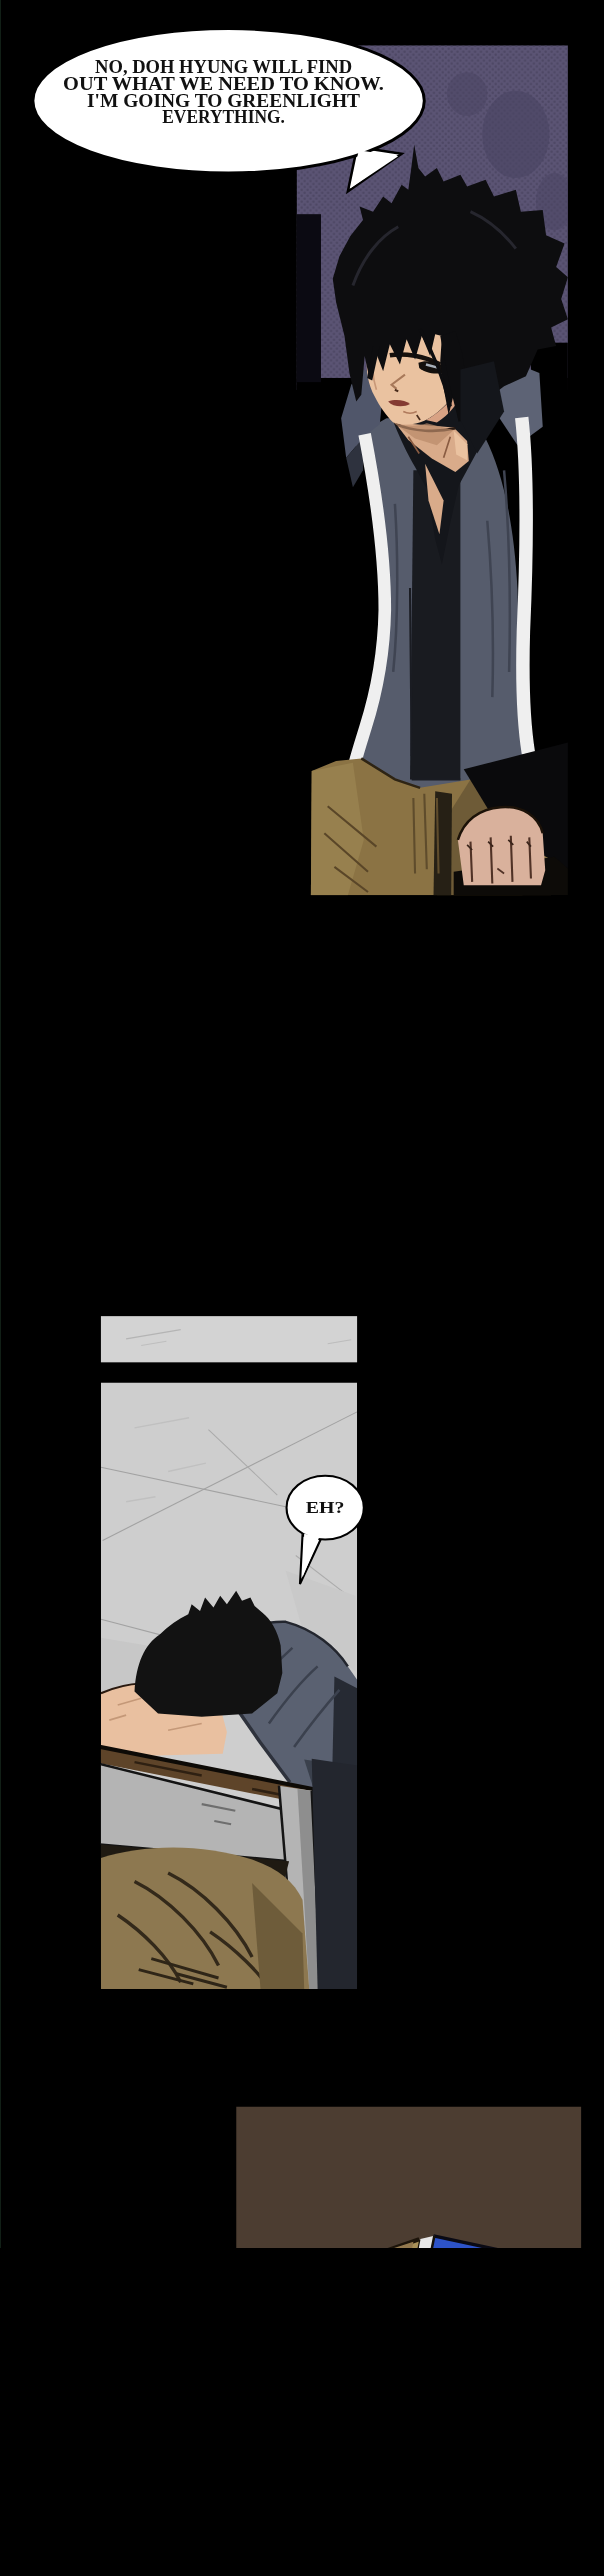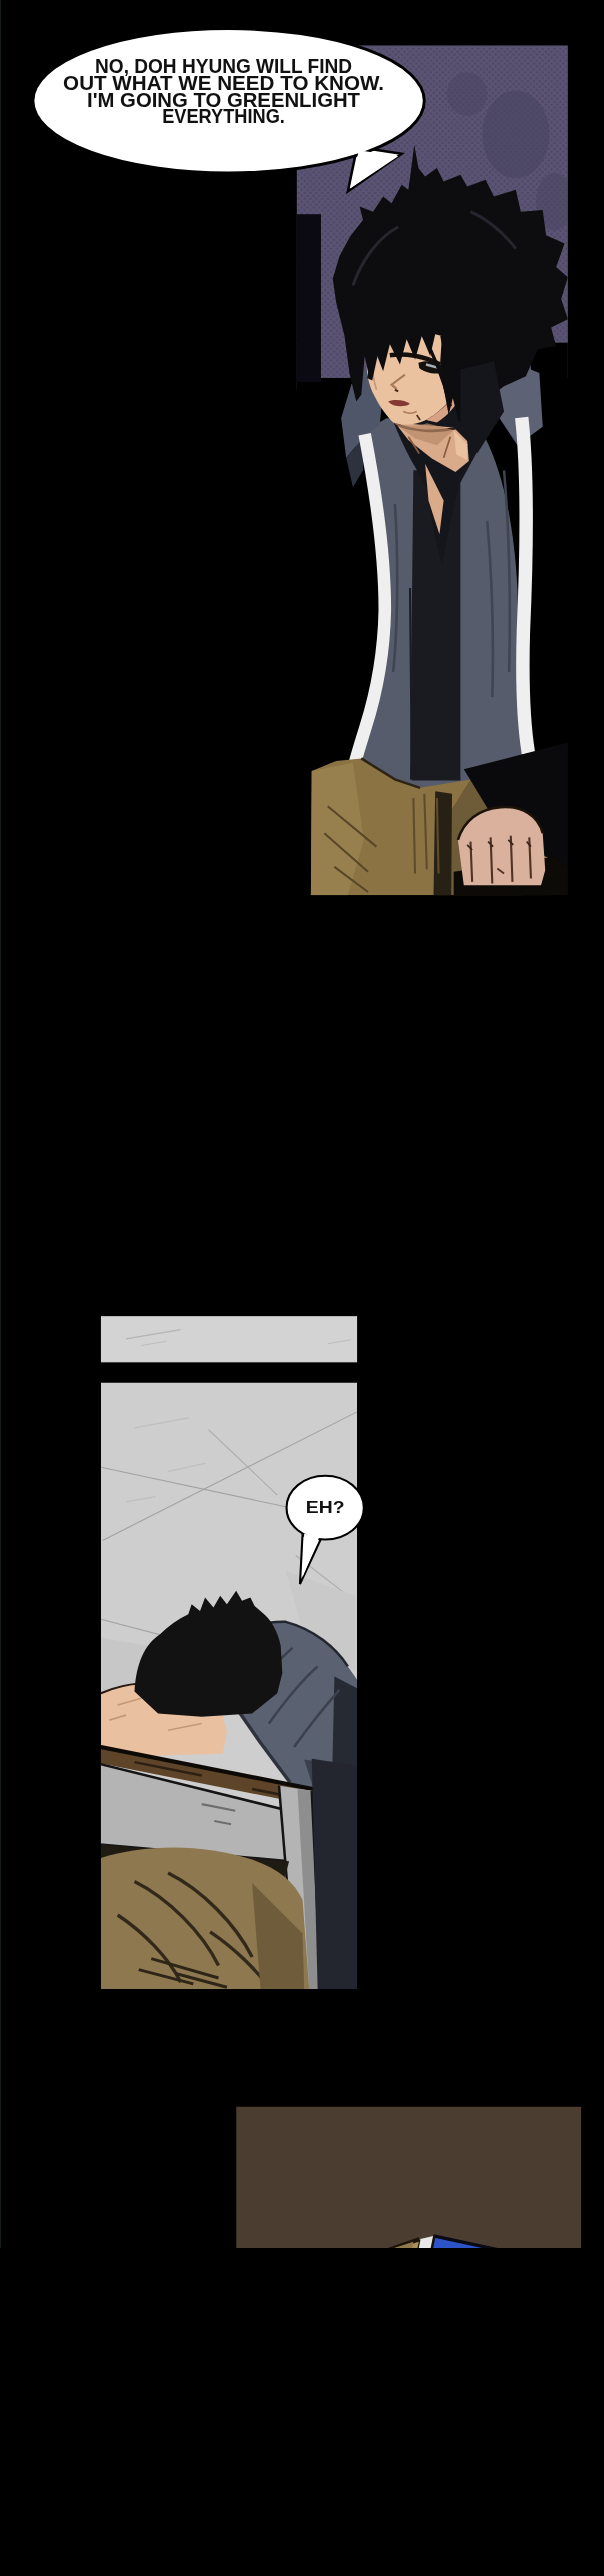--- a/index.html
+++ b/index.html
@@ -1,16 +1,16 @@
 <!DOCTYPE html>
 <html style="font-size:13.4px"><head>
 <meta charset="utf-8">
 <style>
 html,body{margin:0;padding:0;background:#000;}
-#page{position:relative;width:605px;height:2248px;background:#86efac;overflow:hidden;font-family:Liberation Sans, sans-serif;}
+#page{position:relative;width:605px;height:2248px;background:#86efac;overflow:hidden;font-family:Liberation Serif, serif;}
 svg{display:block;}
 </style>
 </head>
 <body>
 <div id="page">
 <svg width="605" height="2576" viewBox="0 0 720 3067">
 <defs>
 <clipPath id="p1">
           <rect x="353" y="54" width="323" height="1012"></rect>
         </clipPath>

